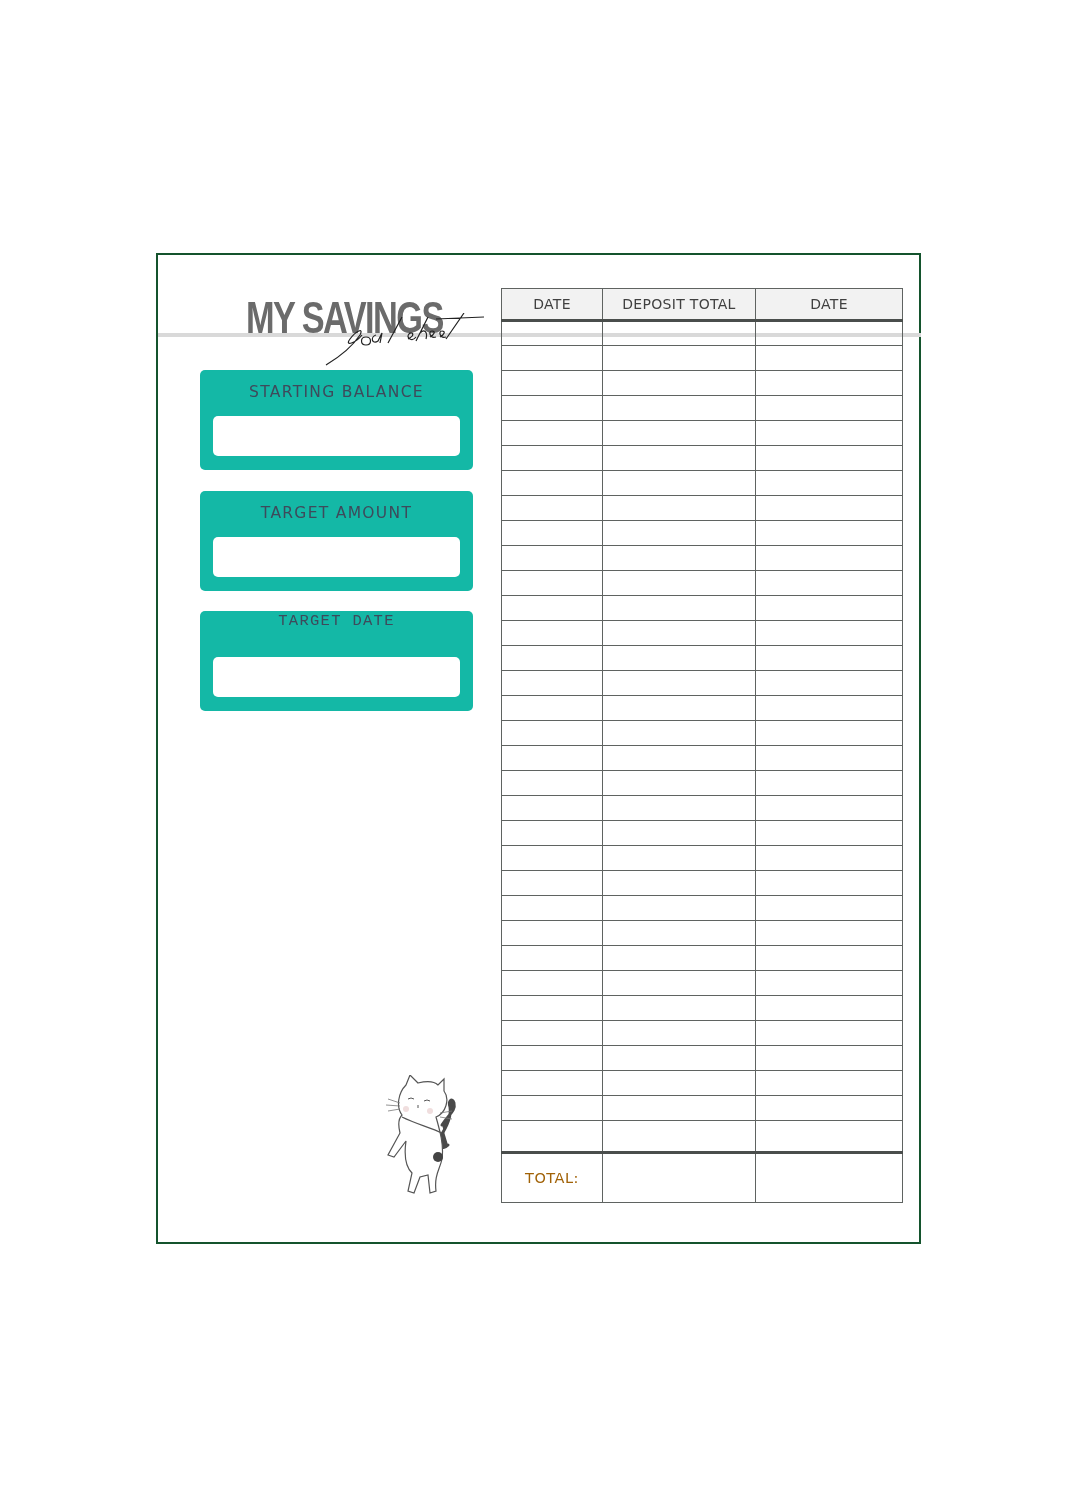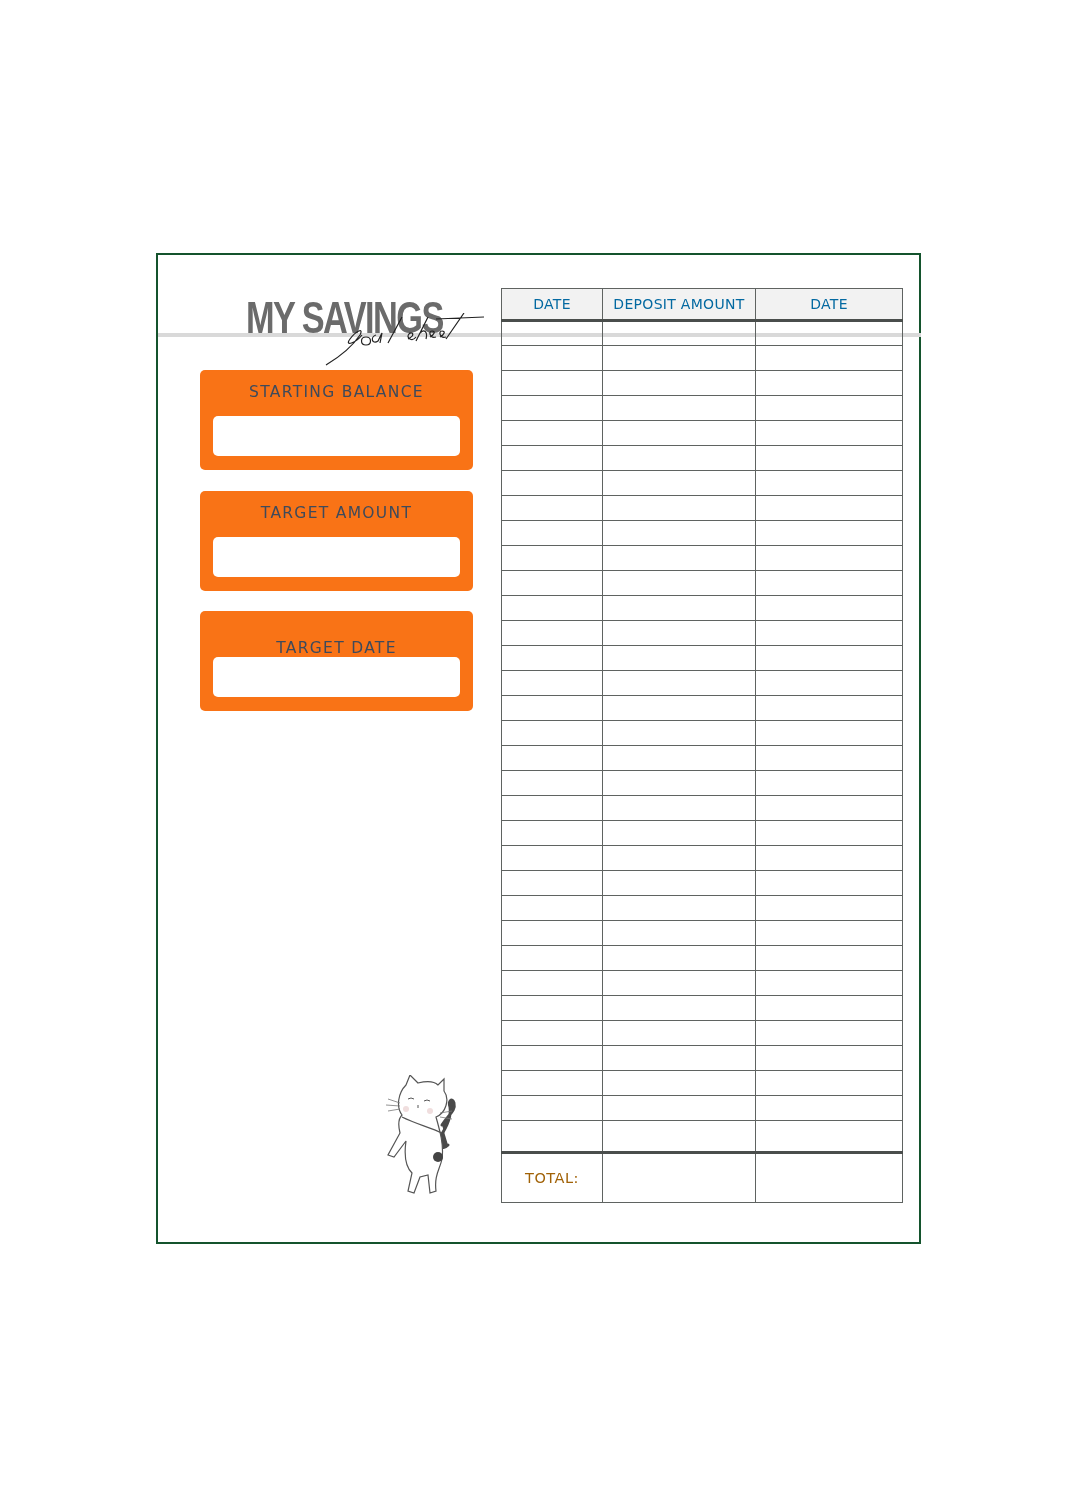--- a/index.html
+++ b/index.html
@@ -16,39 +16,39 @@
   }
   .title {
     position:absolute; left:88px; top:38px; font-family:"Liberation Sans", sans-serif;
     font-weight:bold; font-size:44px; color:#6b6b6b; letter-spacing:-2px;
     transform:scaleX(0.78); transform-origin:left top; line-height:50px;
   }
   .script {
     position:absolute; left:158px; top:58px; width:170px; height:60px;
   }
   .panel {
-    position:absolute; left:42px; width:273px; background:#f97316; border-radius:5px;
+    position:absolute; left:42px; width:273px; background:#14b8a6; border-radius:5px;
   }
   .panel .label {
     position:absolute; left:0; right:0; text-align:center; font-size:15.5px;
     letter-spacing:1.3px; color:#3e4a5b; font-family:"DejaVu Sans", sans-serif; font-weight:normal;
   }
   .panel .field {
     position:absolute; left:13px; right:13px; background:#ffffff; border-radius:5px;
   }
   .table {
     position:absolute; left:343px; top:33px; width:401px;
     border-collapse:collapse; table-layout:fixed;
   }
   .table th, .table td {
     border:1.5px solid #5f6361; padding:0; box-sizing:border-box;
   }
   .table th {
     background:#f2f2f2; height:32px; font-weight:normal; font-size:14px;
-    color:#0369a1; font-family:"DejaVu Sans", sans-serif; letter-spacing:0.3px;
+    color:#404040; font-family:"DejaVu Sans", sans-serif; letter-spacing:0.3px;
     border-bottom:3px solid #4a4e4c;
   }
   .table td { height:25px; }
   .table tr.last td { height:32px; }
   .table tr.total td { height:50px; border-top:3px solid #4a4e4c; }
   .table td.total-label {
     text-align:center; font-size:14.5px; color:#a16207; font-family:"DejaVu Sans", sans-serif; letter-spacing:0.5px;
   }
   .cat { position:absolute; left:226px; top:820px; width:80px; height:122px; }
 </style>
@@ -67,21 +67,21 @@
     <div class="label" style="top:13px;">STARTING BALANCE</div>
     <div class="field" style="top:46px; height:40px;"></div>
   </div>
 
   <div class="panel" style="top:236px; height:100px;">
     <div class="label" style="top:13px;">TARGET AMOUNT</div>
     <div class="field" style="top:46px; height:40px;"></div>
   </div>
 
   <div class="panel" style="top:356px; height:100px;">
-    <div class="label" style="top:28px;">TARGET DATE</div>
+    <div class="label" style="top:1px;font-family:Liberation Mono, monospace;">TARGET DATE</div>
     <div class="field" style="top:46px; height:40px;"></div>
   </div>
 
 
   <svg class="cat" viewBox="0 0 80 122">
     <path d="M58 50 C 64 40, 72 36, 70 28 C 68 22, 64 26, 66 32 C 68 44, 60 56, 56 62 C 52 70, 58 76, 64 70" fill="#4a4a4a" stroke="#4a4a4a" stroke-width="3" stroke-linecap="round"></path>
     <path d="M22 10 L 26 0 L 34 8 C 42 6, 50 6, 54 10 L 60 4 L 60 16 C 66 24, 62 38, 52 42 C 56 56, 60 70, 58 84 C 56 94, 50 100, 52 116 L 46 118 L 44 100 L 36 102 L 30 118 L 24 116 L 28 98 C 22 92, 20 80, 22 66 L 10 82 L 4 80 L 16 58 C 14 50, 14 44, 18 40 C 12 32, 14 18, 22 10 Z" fill="#ffffff" stroke="#555" stroke-width="1.2"></path>
     <path d="M24 24 q3 -2 6 0 M40 26 q3 -2 6 0 M34 30 l0 3" fill="none" stroke="#555" stroke-width="1"></path>
     <circle cx="22" cy="34" r="3" fill="#f0dede"></circle>
     <circle cx="46" cy="36" r="3" fill="#f0dede"></circle>
@@ -92,21 +92,21 @@
 
   <table class="table">
     <colgroup>
       <col style="width:101px">
         <col style="width:153px">
         <col style="width:147px">
     </colgroup>
     <thead>
       <tr>
         <th>DATE</th>
-        <th>DEPOSIT AMOUNT</th>
+        <th>DEPOSIT TOTAL</th>
         <th>DATE</th>
       </tr>
     </thead>
     <tbody id="rows">
         <tr>
           <td></td>
           <td></td>
           <td></td>
         </tr>
         <tr>

